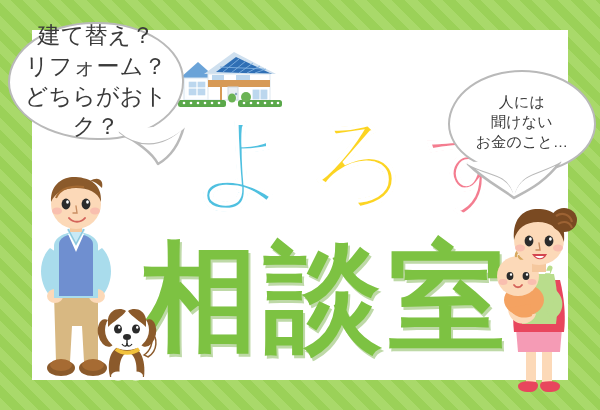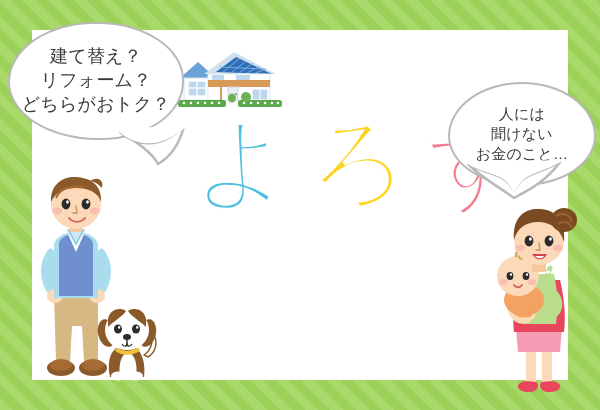--- a/index.html
+++ b/index.html
@@ -26,28 +26,28 @@
     background:#ffffff;
     border:2.5px solid #b9b9b9;
     box-sizing:border-box;
     display:flex;align-items:center;justify-content:center;
   }
   .bubble-left{
     left:8px;top:22px;width:176px;height:118px;
     border-radius:50% 50% 48% 52% / 52% 50% 50% 50%;
   }
   .bubble-right{
-    left:448px;top:82px;width:148px;height:104px;
+    left:448px;top:70px;width:148px;height:104px;
     border-radius:50% 50% 50% 50% / 52% 52% 48% 48%;
   }
   .bubble-txt{
     text-align:center;color:#3a3a3a;line-height:1.32;
     font-weight:400;letter-spacing:0.2px;white-space:pre-line;
   }
-  .bubble-left .bubble-txt{font-size:18px;}
+  .bubble-left .bubble-txt{font-size:23px;}
   .bubble-right .bubble-txt{font-size:15px;}
   .tail{position:absolute;}
   .tail svg{display:block;overflow:visible;}
   
   .sumai{
     position:absolute;left:278px;top:50px;
     font-size:46px;font-weight:700;color:#c68f4e;
     letter-spacing:2px;line-height:1;white-space:nowrap;
     font-family:"DejaVu Sans",sans-serif;
   }
@@ -137,20 +137,21 @@
       <ellipse cx="56" cy="54" rx="4" ry="4.5" fill="#6cb355"></ellipse>
       <ellipse cx="70" cy="53" rx="5" ry="5" fill="#6cb355"></ellipse>
     </svg>
   </div>
 
 
   <div class="yorozu">
     <span class="y1">よ</span><span class="y2">ろ</span><span class="y3">ず</span>
   </div>
 
+  <div class="soudan">相談室</div>
 
   <div class="bubble bubble-left">
     <div class="bubble-txt">建て替え？
 リフォーム？
 どちらがおトク？</div>
   </div>
   <div class="tail" style="left:118px;top:122px;">
     <svg width="76" height="44" viewBox="0 0 76 44">
       <path d="M2 10 C18 24, 42 28, 66 4 C62 20, 54 34, 40 42 C34 30, 18 20, 2 10 Z" fill="#ffffff" stroke="#b9b9b9" stroke-width="2.5" stroke-linejoin="round"></path>
       <path d="M2 8 C18 22, 42 26, 68 2" fill="#ffffff" stroke="#ffffff" stroke-width="4"></path>

